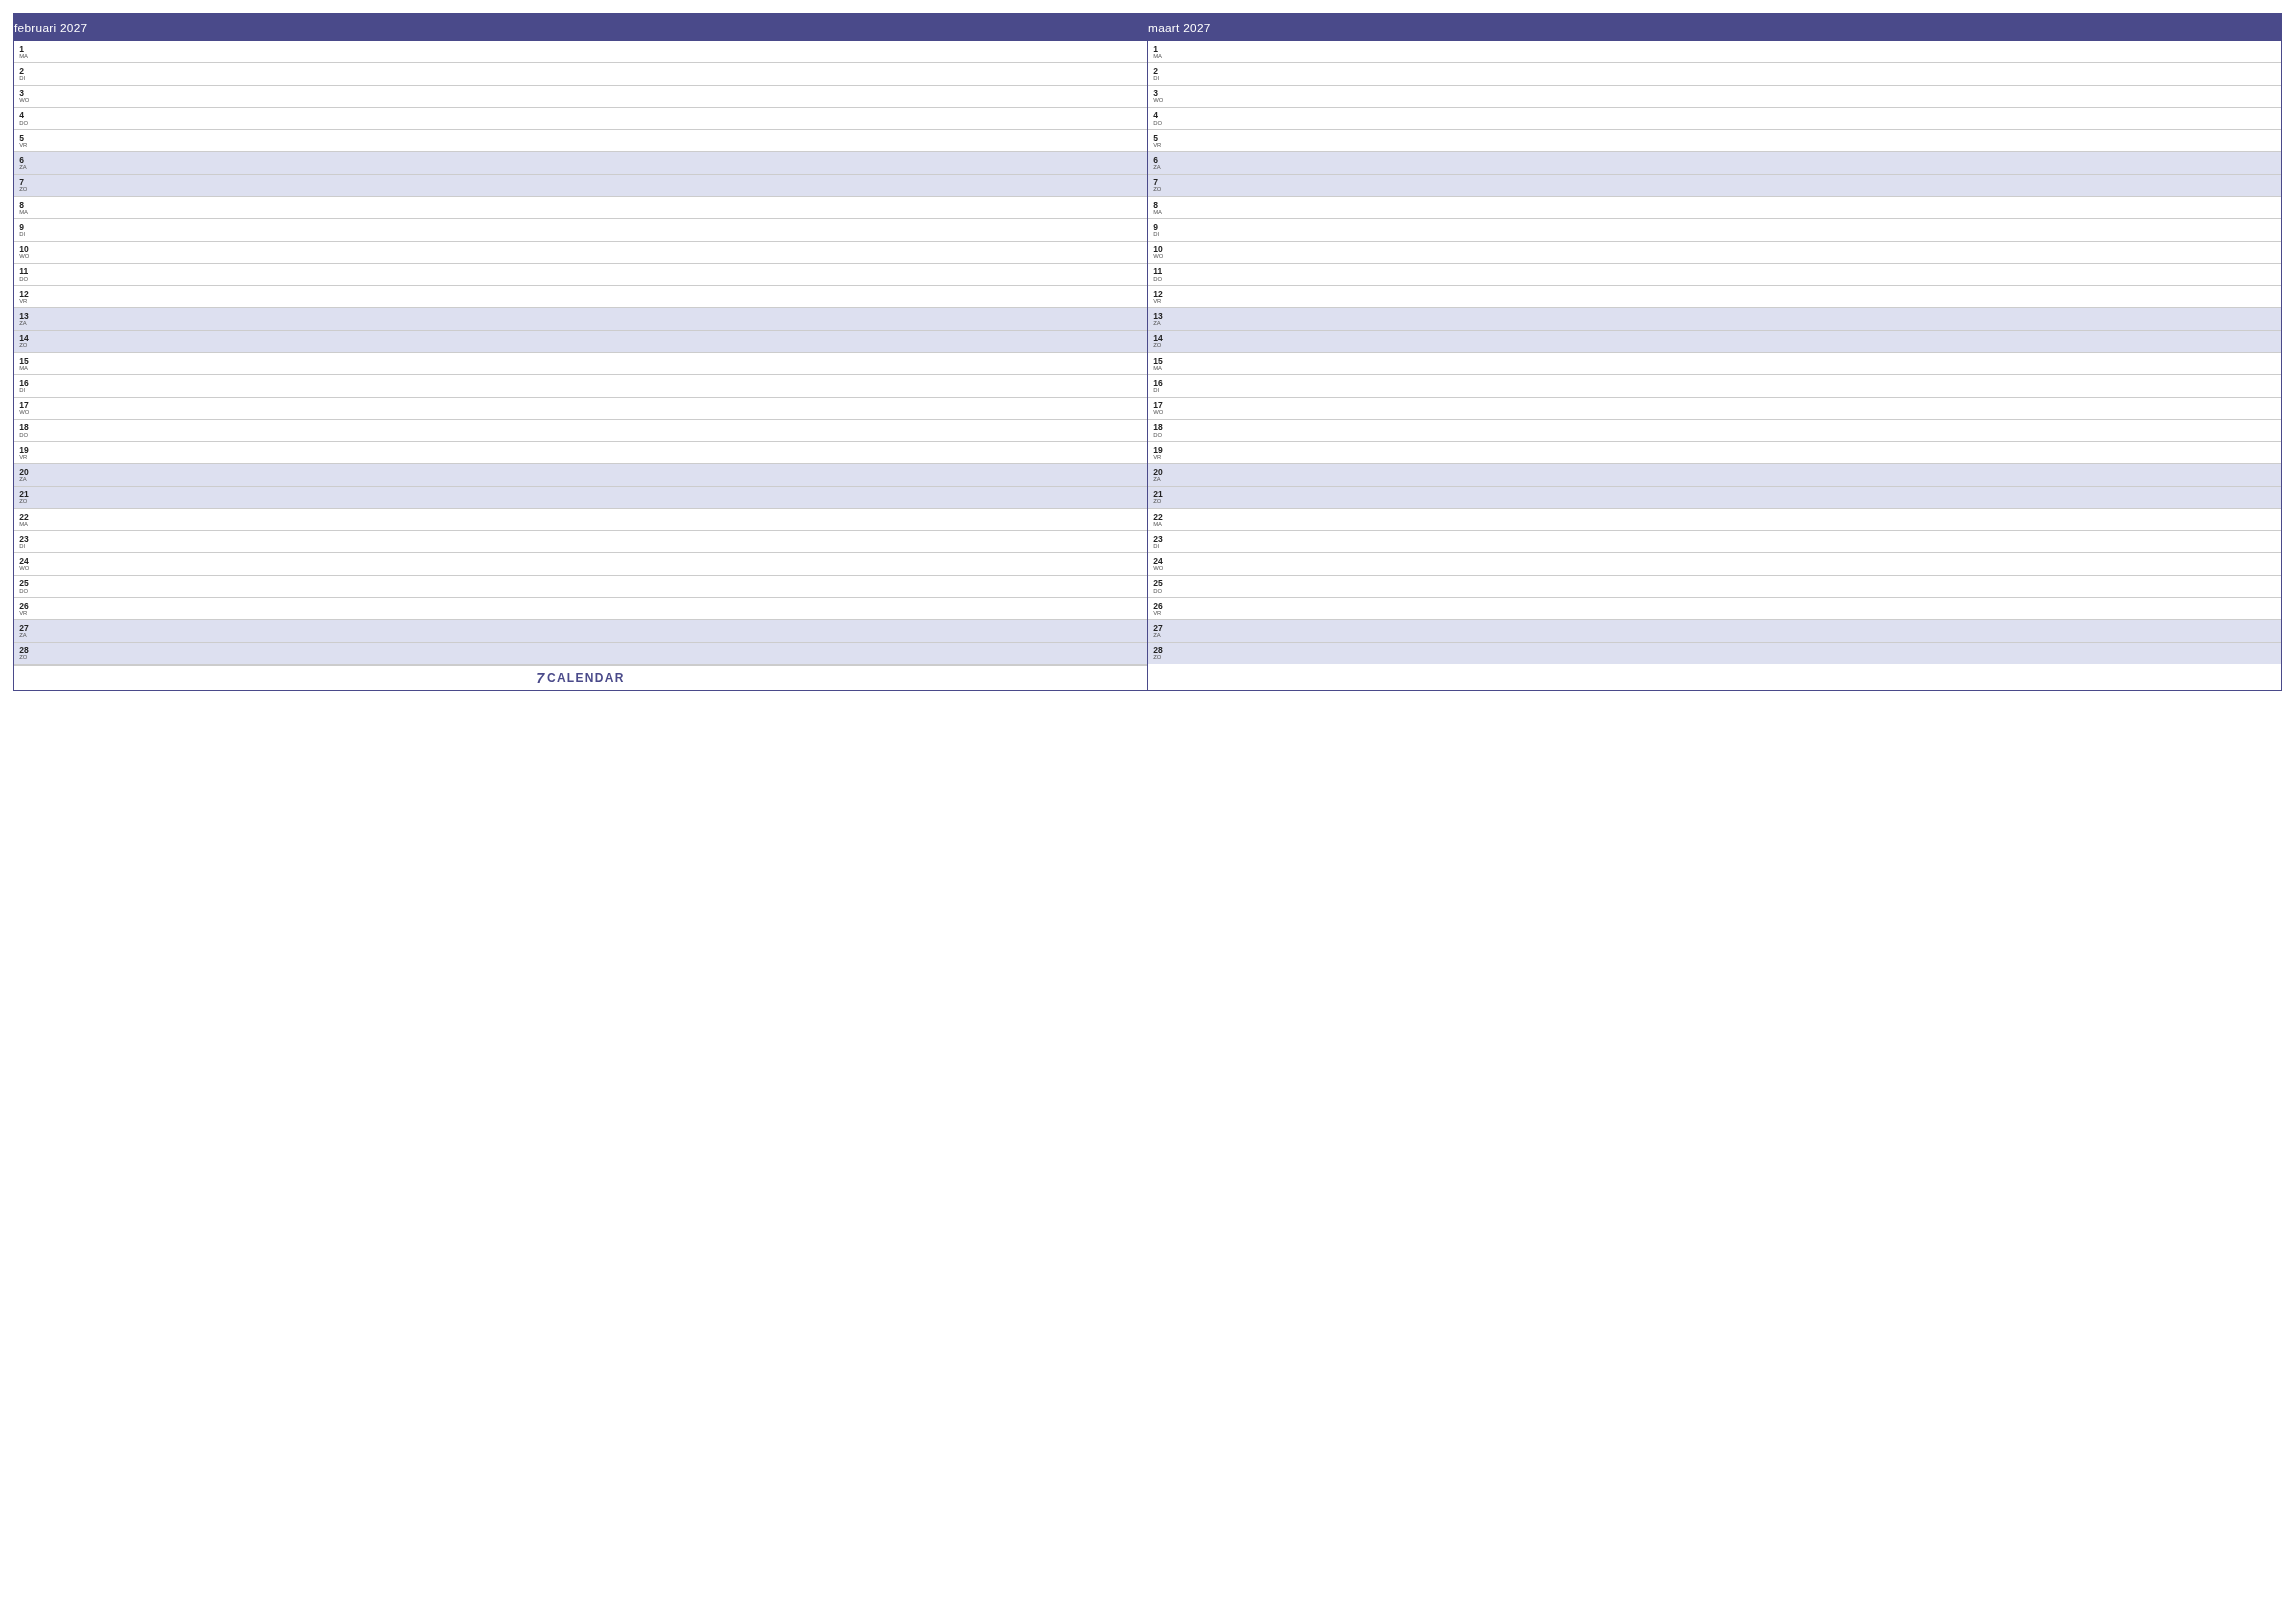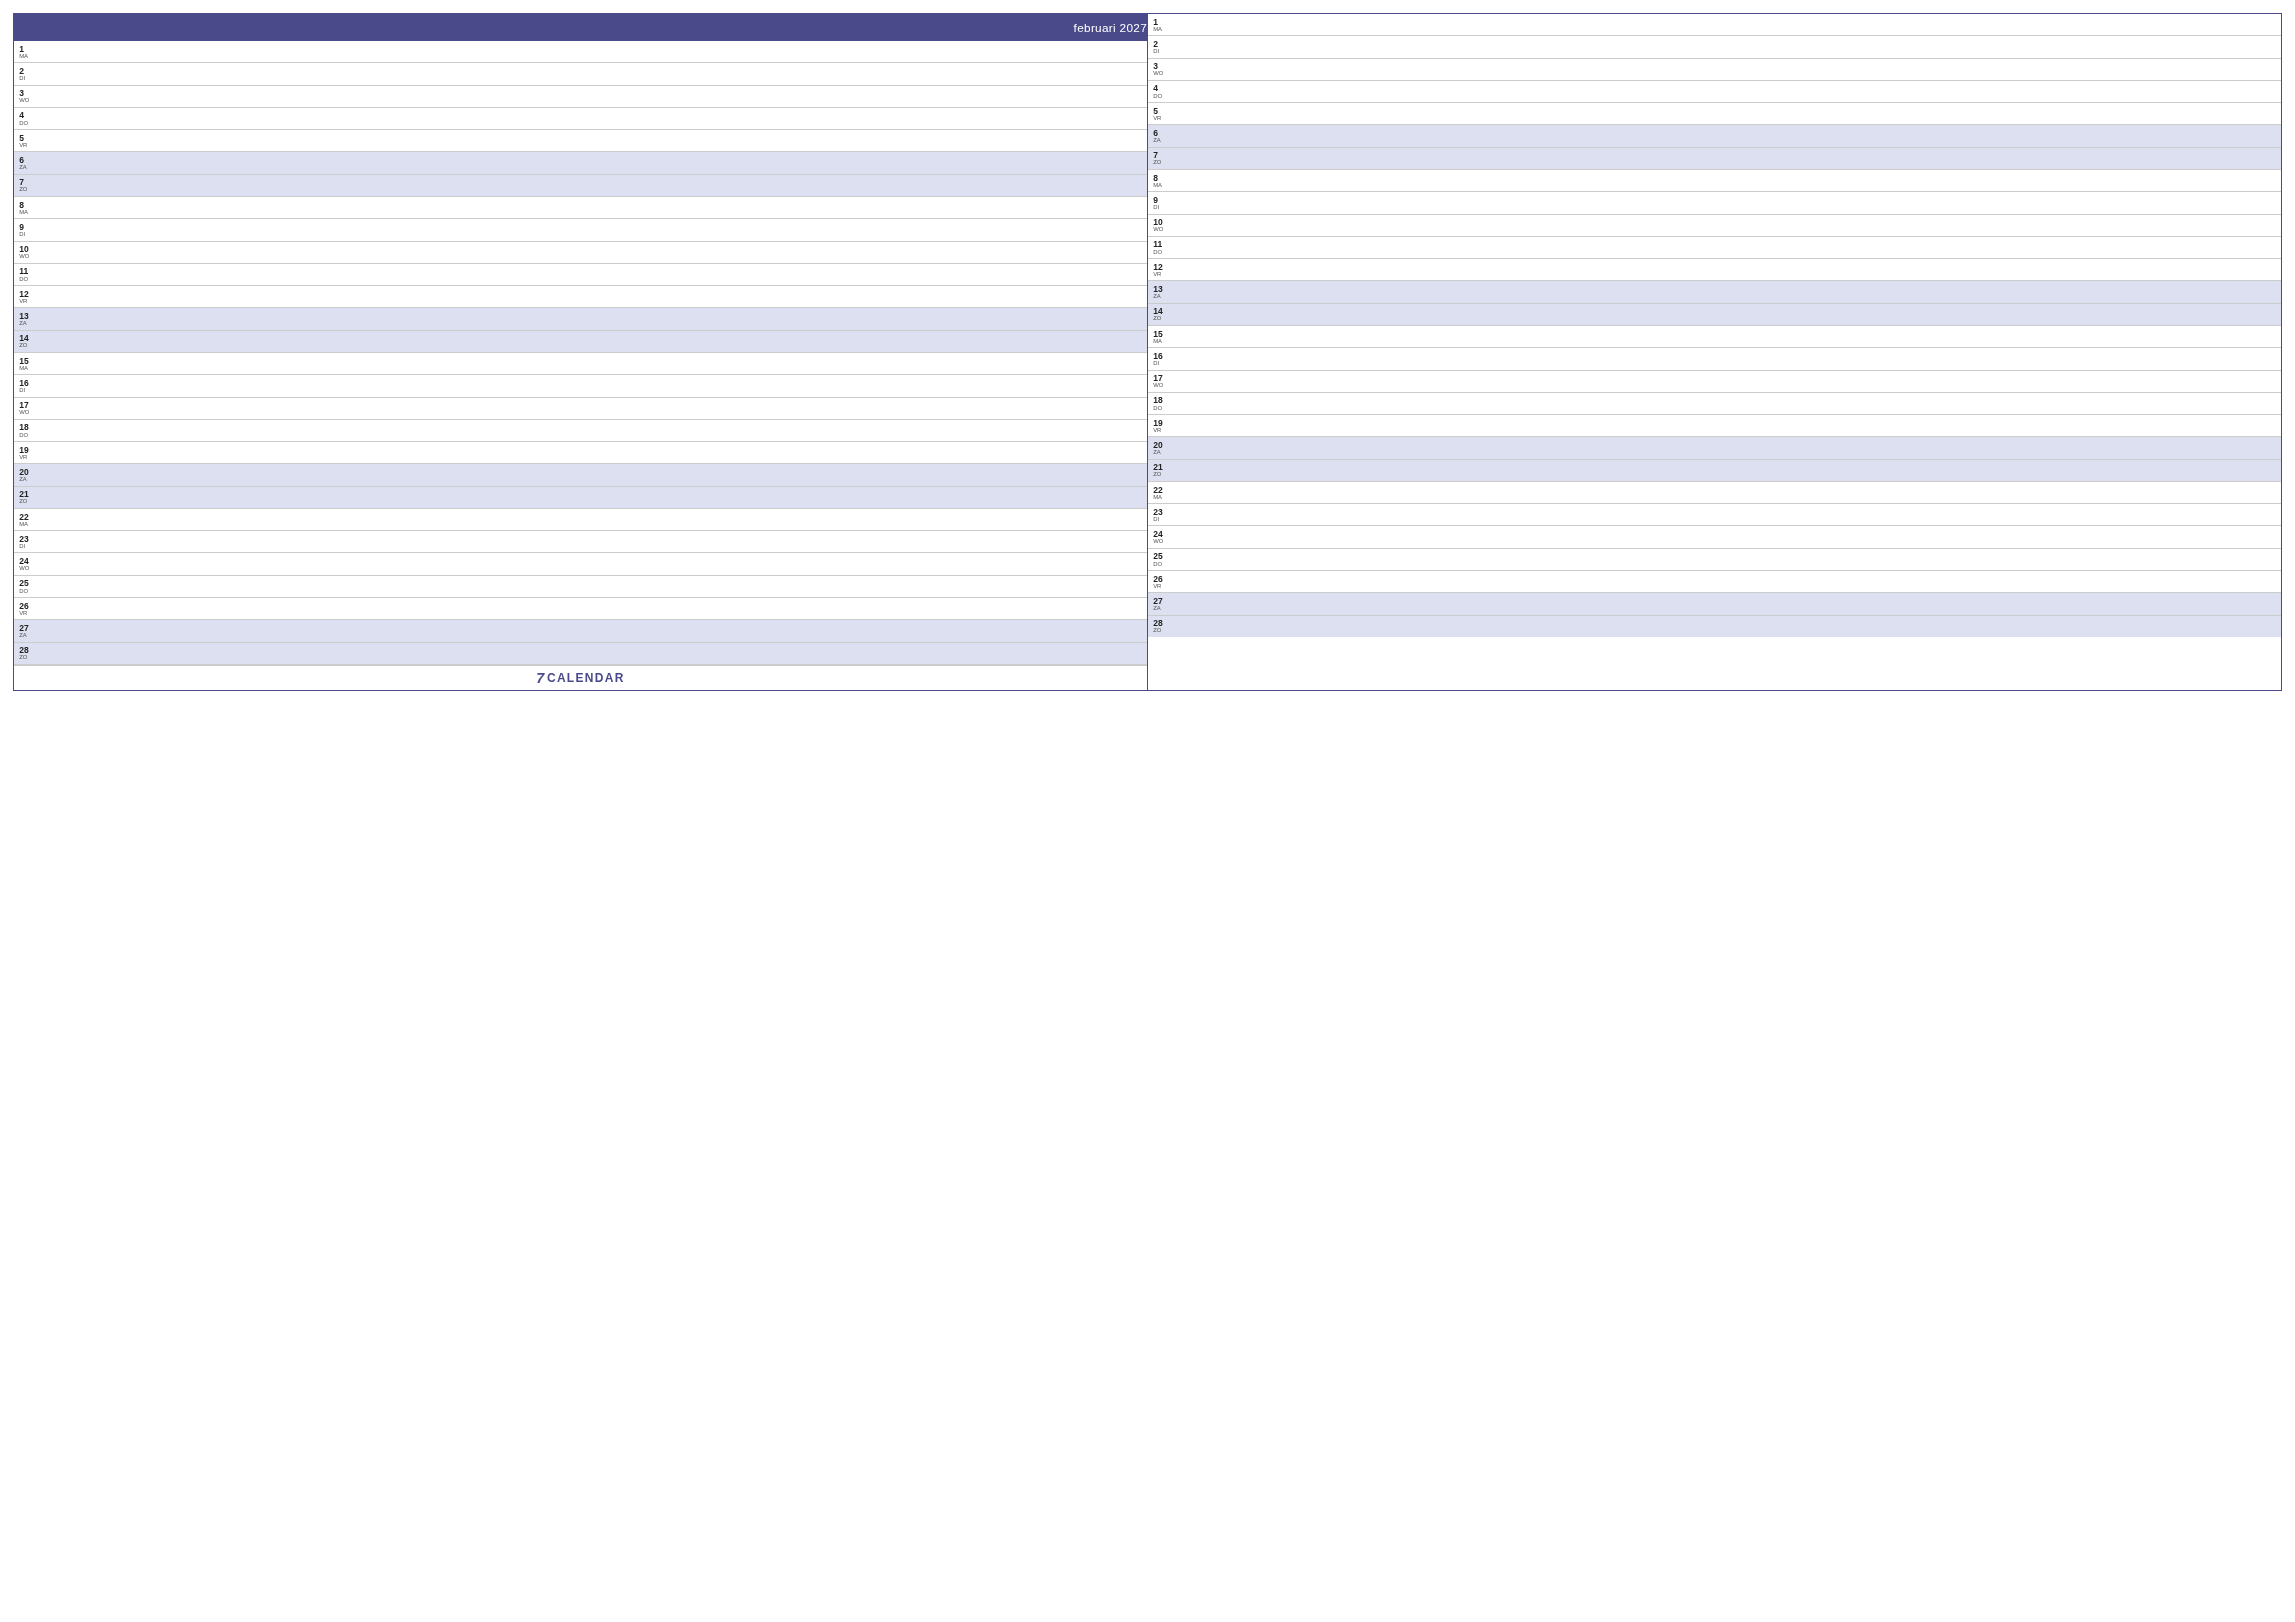--- a/index.html
+++ b/index.html
@@ -27,21 +27,21 @@
       border-right: 1px solid #4a4a8a;
     }
 
     .month-column:last-child {
       border-right: none;
     }
 
     .month-header {
       background-color: #4a4a8a;
       color: #ffffff;
-      text-align: right;
+      text-align: left;
       padding: 6.5px 0;
       font-size: 11.8px;
       font-weight: normal;
       letter-spacing: 0.3px;
     }
 
     .day-row {
       display: flex;
       align-items: flex-start;
       padding: 2.6px 5.2px 2.6px 5.2px;
@@ -281,20 +281,21 @@
           </div>
         </div>
         <div class="calendar-footer">
           <div class="footer-logo">
             <span class="logo-number">7</span>
             <span class="logo-text">CALENDAR</span>
           </div>
         </div>
       </div>
       <div class="month-column">
+        <div class="month-header">maart 2027</div>
         <div class="day-row">
           <div class="day-info">
             <span class="day-number">1</span>
             <span class="day-abbr">MA</span>
           </div>
         </div>
         <div class="day-row">
           <div class="day-info">
             <span class="day-number">2</span>
             <span class="day-abbr">DI</span>

